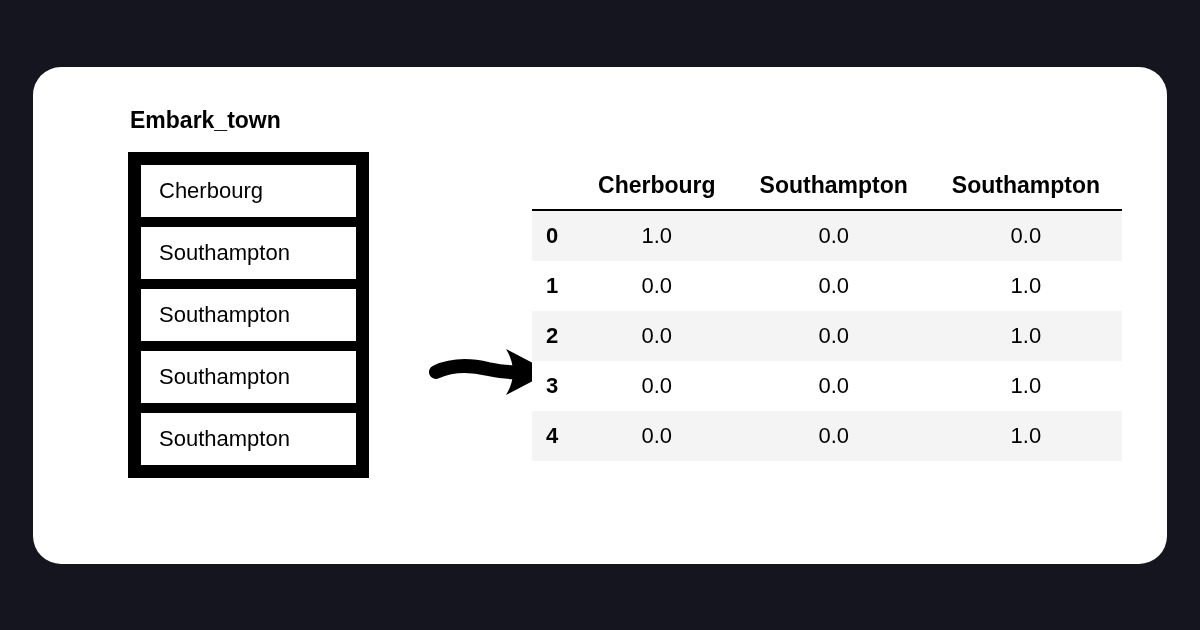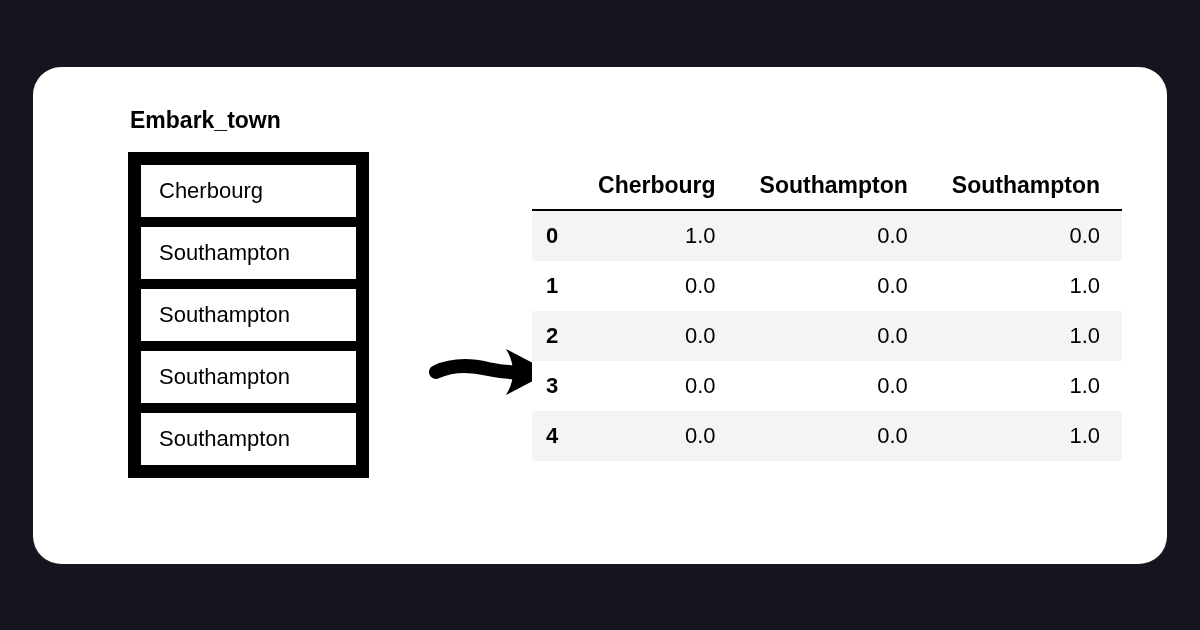--- a/index.html
+++ b/index.html
@@ -66,21 +66,21 @@
       padding: 10px 22px;
       border-bottom: 2px solid #000;
       text-align: right;
       font-size: 23px;
     }
     .df-table th.idx-header {
       border-bottom: 2px solid #000;
     }
     .df-table td {
       padding: 12px 22px;
-      text-align: right;
+      text-align: center;
       font-size: 22px;
     }
     .df-table td.idx {
       font-weight: 700;
       text-align: left;
       padding-left: 14px;
       padding-right: 14px;
     }
     .df-table tbody tr:nth-child(odd) {
       background: #f4f4f4;

